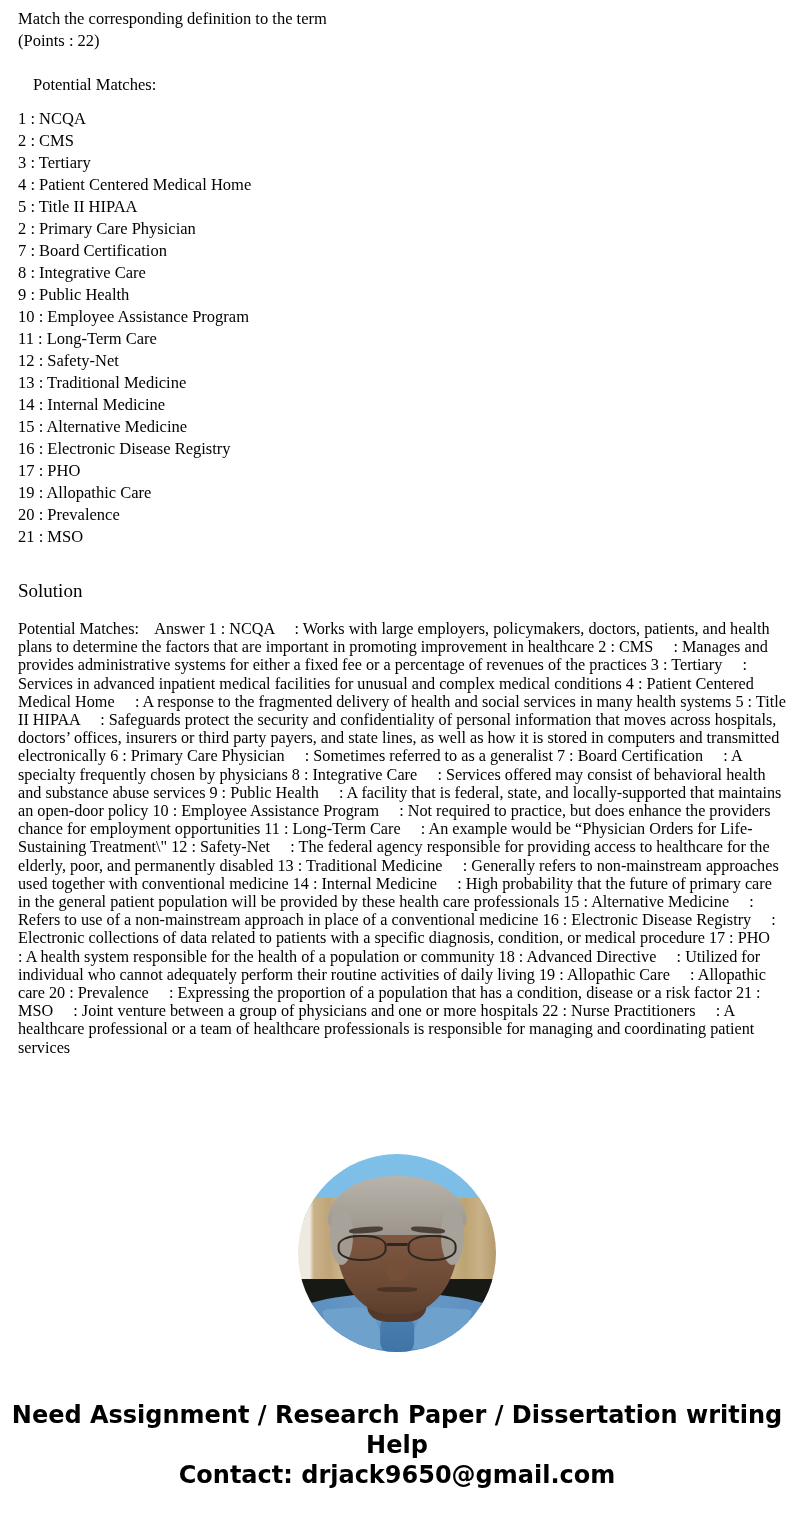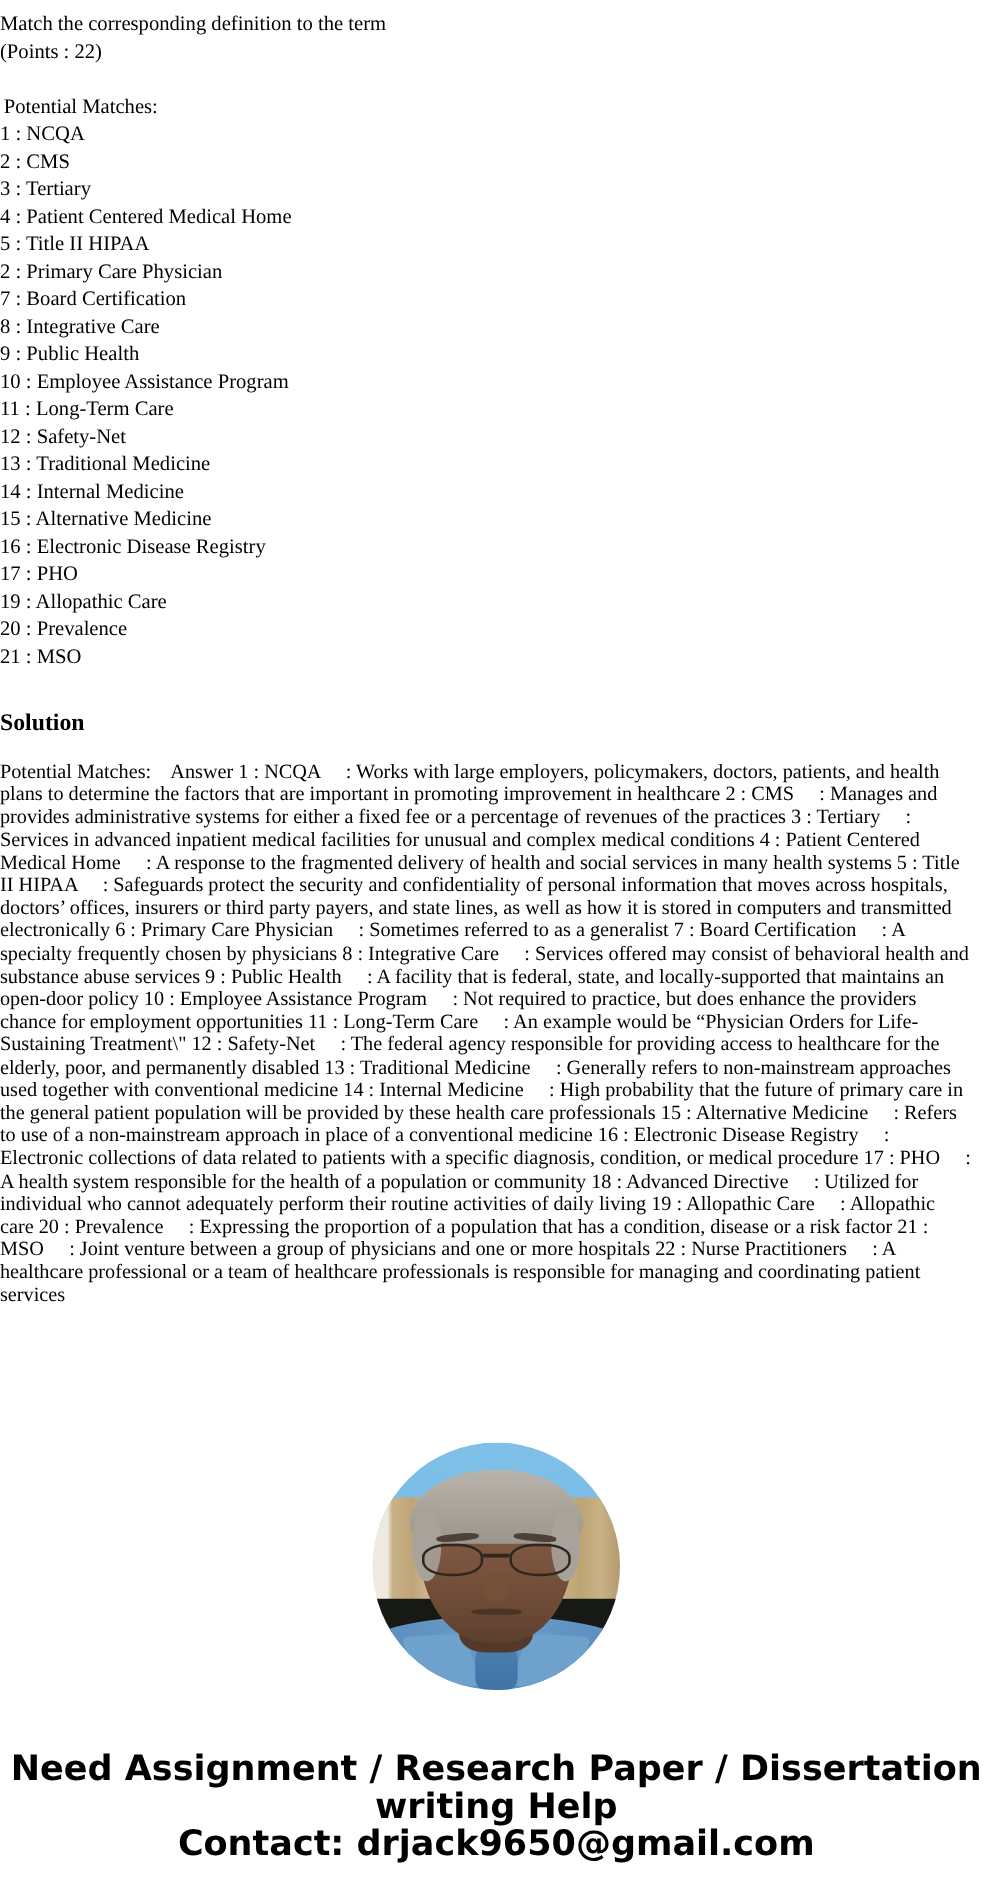--- a/index.html
+++ b/index.html
@@ -15,55 +15,55 @@
     font-family: "Liberation Serif", "DejaVu Serif", serif;
     color: #000000;
     -webkit-font-smoothing: antialiased;
   }
 
   .page {
     position: relative;
     width: 794px;
     height: 1079px;
     box-sizing: border-box;
-    padding: 8px 8px 0 0;
+    padding: 8px 8px 0 18px;
   }
 
   
   .question-title {
     font-size: 16.5px;
     line-height: 22px;
     white-space: pre-line;
     margin: 0;
   }
 
   .matches-block {
     margin-top: 22px;
     font-size: 16.5px;
     line-height: 22px;
   }
   .matches-label {
-    margin: 0;
+    margin: 12px;
     padding-left: 3px;
   }
   .match-list {
     list-style: none;
     margin: 0;
     padding: 0;
   }
   .match-list li {
     margin: 0;
     padding: 0;
     white-space: nowrap;
   }
 
   
   .solution-heading {
     font-size: 19px;
-    font-weight: bold;
+    font-weight: normal;
     line-height: 22px;
     margin: 32px 0 0 0;
   }
 
   .solution-body {
     margin: 18px 0 0 0;
     font-size: 16.2px;
     line-height: 18.2px;
     text-align: left;
     white-space: pre-wrap;
@@ -242,21 +242,21 @@
 
   
   .promo {
     position: absolute;
     left: 0;
     right: 0;
     top: 1400px;
     text-align: center;
     font-family: "DejaVu Sans", "Liberation Sans", sans-serif;
     font-weight: bold;
-    font-size: 28px;
+    font-size: 24px;
     line-height: 30px;
     color: #000000;
   }
   .promo-line-1 { display: block; }
   .promo-line-2 { display: block; }
 </style>
 </head>
 <body>
 
 <div class="page">

